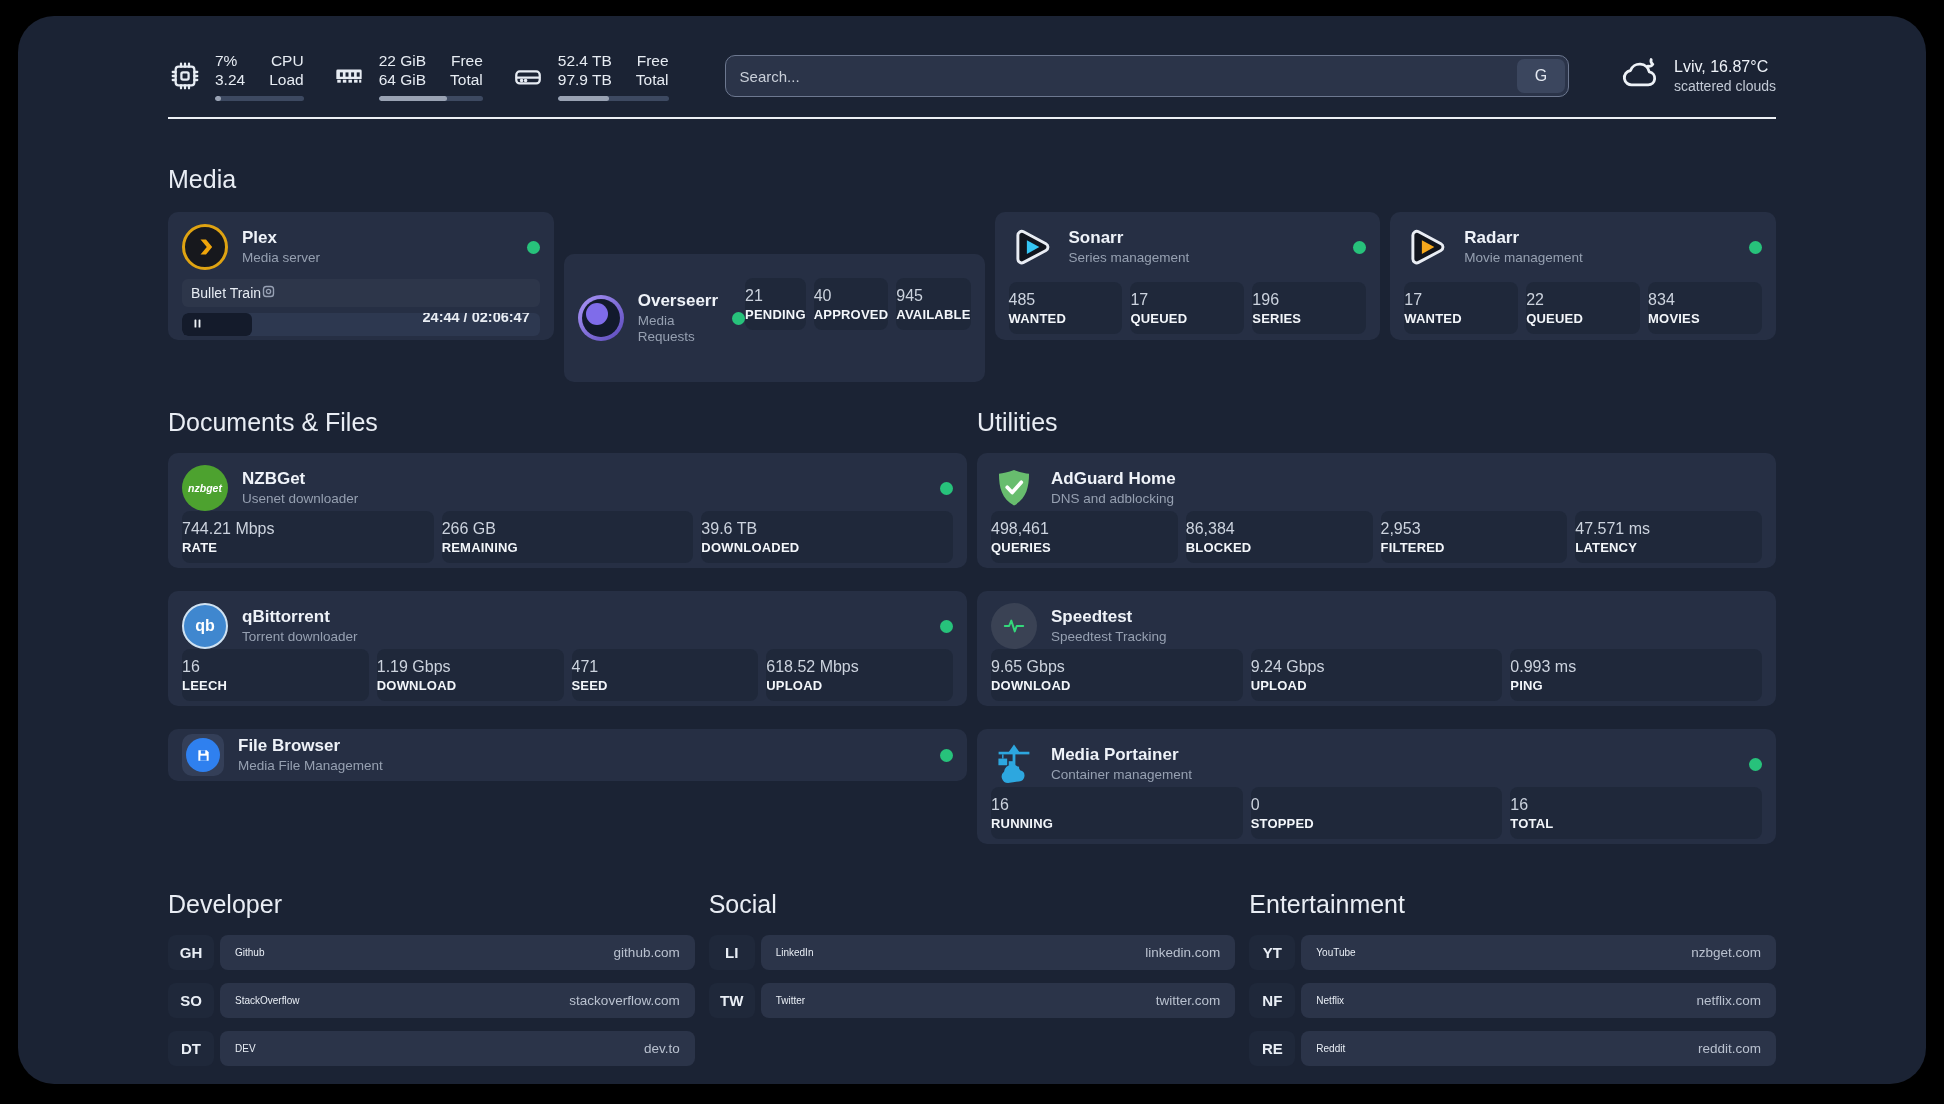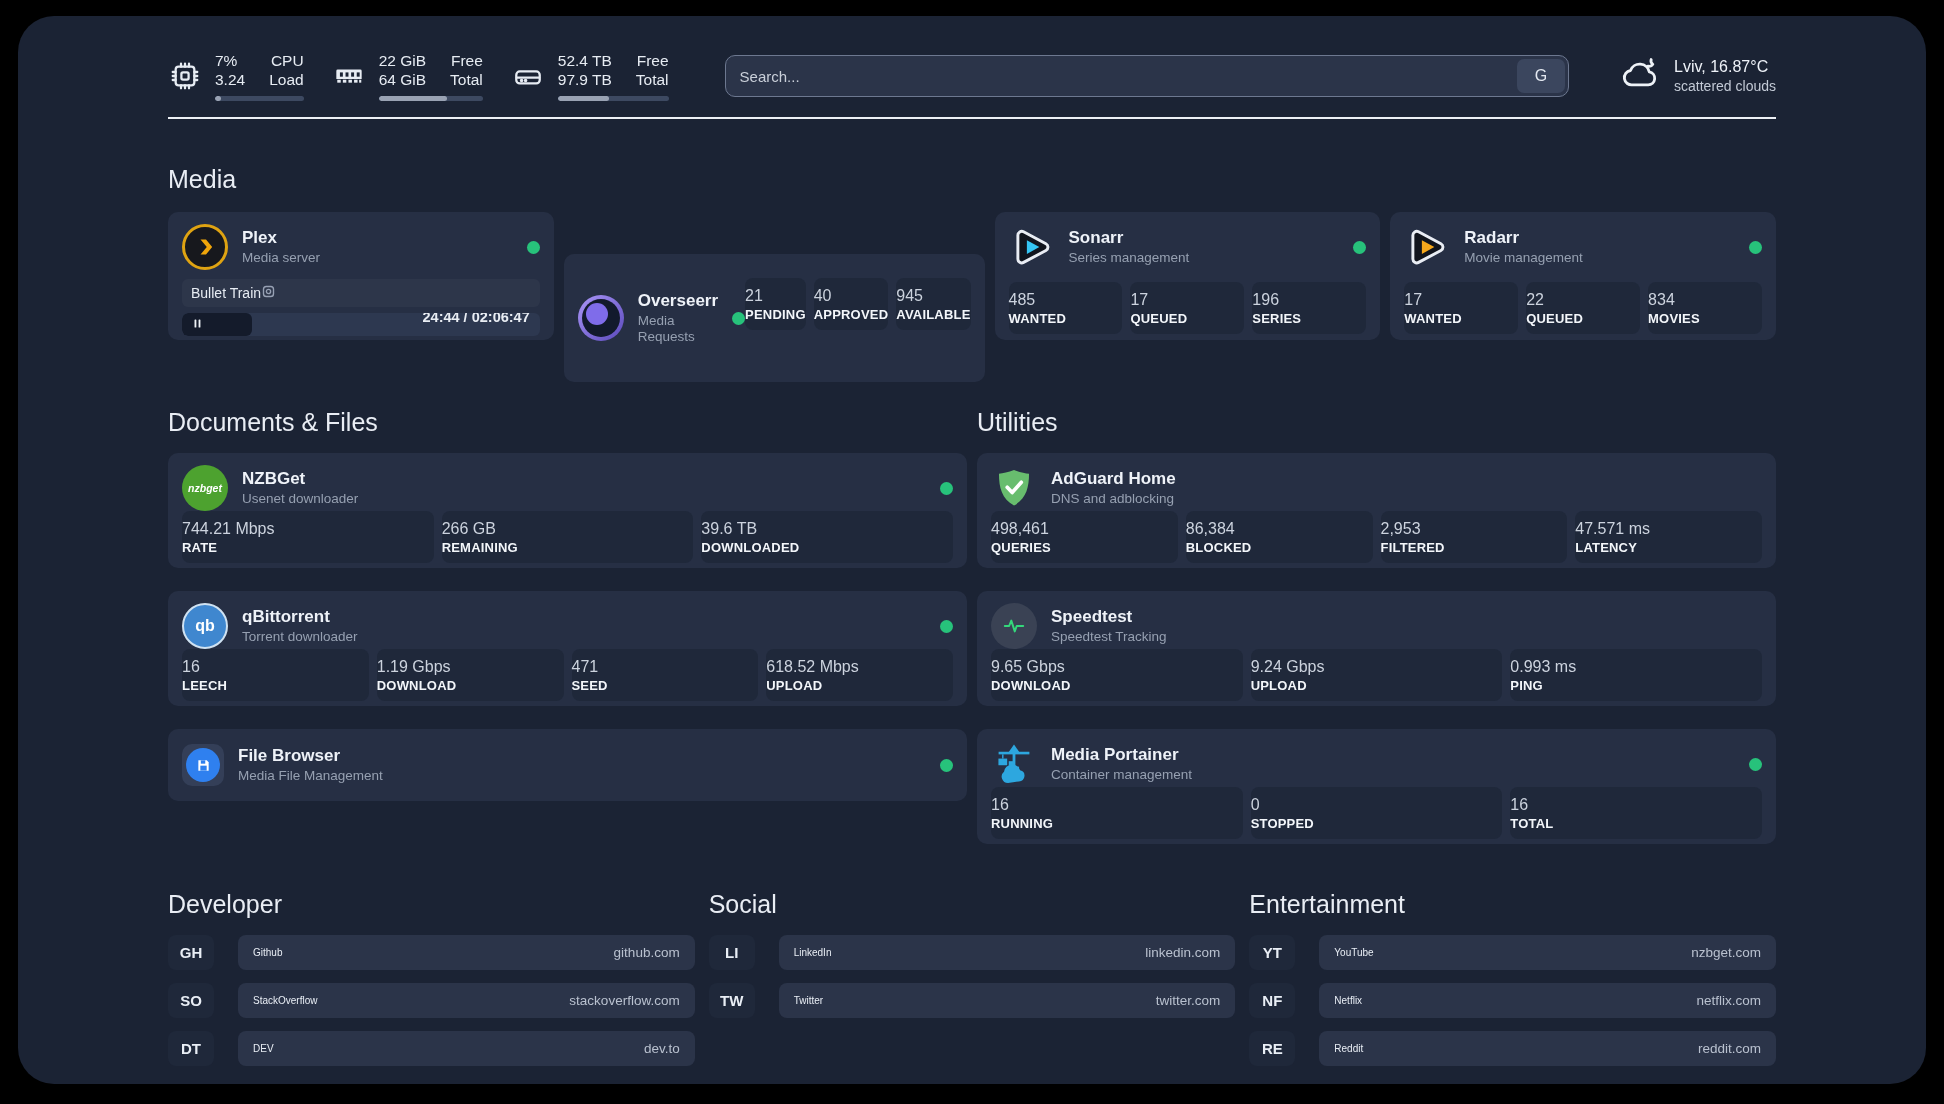--- a/index.html
+++ b/index.html
@@ -40,21 +40,21 @@
   .section-title{font-size:25px;font-weight:500;color:#e9edf4;margin:46px 0 18px;}
   .media-grid{display:grid;grid-template-columns:repeat(4,1fr);gap:10px;}
   .two-col{display:grid;grid-template-columns:1fr 1fr;gap:10px;}
   .col{display:flex;flex-direction:column;}
   .col .section-title{margin:26px 0 16px;}
   .col .card + .card{margin-top:23px;}
 
   .card{background:#262f44;border-radius:10px;padding:12px 14px;box-sizing:border-box;cursor:pointer;}
   .card.h-media{height:128px;}
   .card.h-lg{height:115px;display:flex;flex-direction:column;}
-  .card.h-sm{height:72px;display:flex;align-items:center;padding:8px 14px;}
+  .card.h-sm{height:52px;display:flex;align-items:center;padding:8px 14px;}
 
   .card-head{display:flex;align-items:center;gap:14px;}
   .app-meta{display:flex;flex-direction:column;gap:3px;}
   .app-name{font-size:17px;font-weight:600;color:#eef2f8;line-height:19px;}
   .app-sub{font-size:13.5px;color:#96a0b1;line-height:16px;}
   .dot{width:13px;height:13px;border-radius:50%;background:#27c27b;margin-left:auto;flex:0 0 13px;}
 
   .tiles{display:grid;gap:8px;margin-top:auto;}
   .tiles.c3{grid-template-columns:repeat(3,1fr);}
   .tiles.c4{grid-template-columns:repeat(4,1fr);}
@@ -86,21 +86,21 @@
   .player-bar{position:relative;margin-top:6px;height:23px;border-radius:6px;background:#2d3850;overflow:hidden;}
   .player-fill{position:absolute;left:0;top:0;bottom:0;background:#141b2b;border-radius:6px;
                display:flex;align-items:center;padding-left:9px;box-sizing:border-box;}
   .player-time{position:absolute;right:10px;top:0;bottom:16px;display:flex;align-items:center;
                font-size:14.5px;font-weight:700;color:#e9edf3;}
 
   
   .bm-grid{display:grid;grid-template-columns:repeat(3,1fr);gap:14px;margin-top:46px;}
   .bm-grid .section-title{margin:0 0 16px;}
   .bm-rows{display:flex;flex-direction:column;gap:13px;}
-  .bm-row{display:flex;align-items:stretch;height:35px;gap:24px;cursor:pointer;justify-content:flex-end;}
+  .bm-row{display:flex;align-items:stretch;height:35px;gap:6px;cursor:pointer;justify-content:flex-end;}
   .bm-abbr{width:46px;flex:0 0 46px;background:#1f283a;border-radius:8px;display:flex;
            align-items:center;justify-content:center;font-size:15px;font-weight:700;color:#e9eef5;}
   .bm-bar{flex:1;background:#2b3449;border-radius:8px;display:flex;align-items:center;
           justify-content:space-between;padding:0 15px;}
   .bm-name{font-size:10px;color:#e9eef5;}
   .bm-url{font-size:13.5px;color:#b9c1cf;}
 </style>
 </head>
 <body>
 

